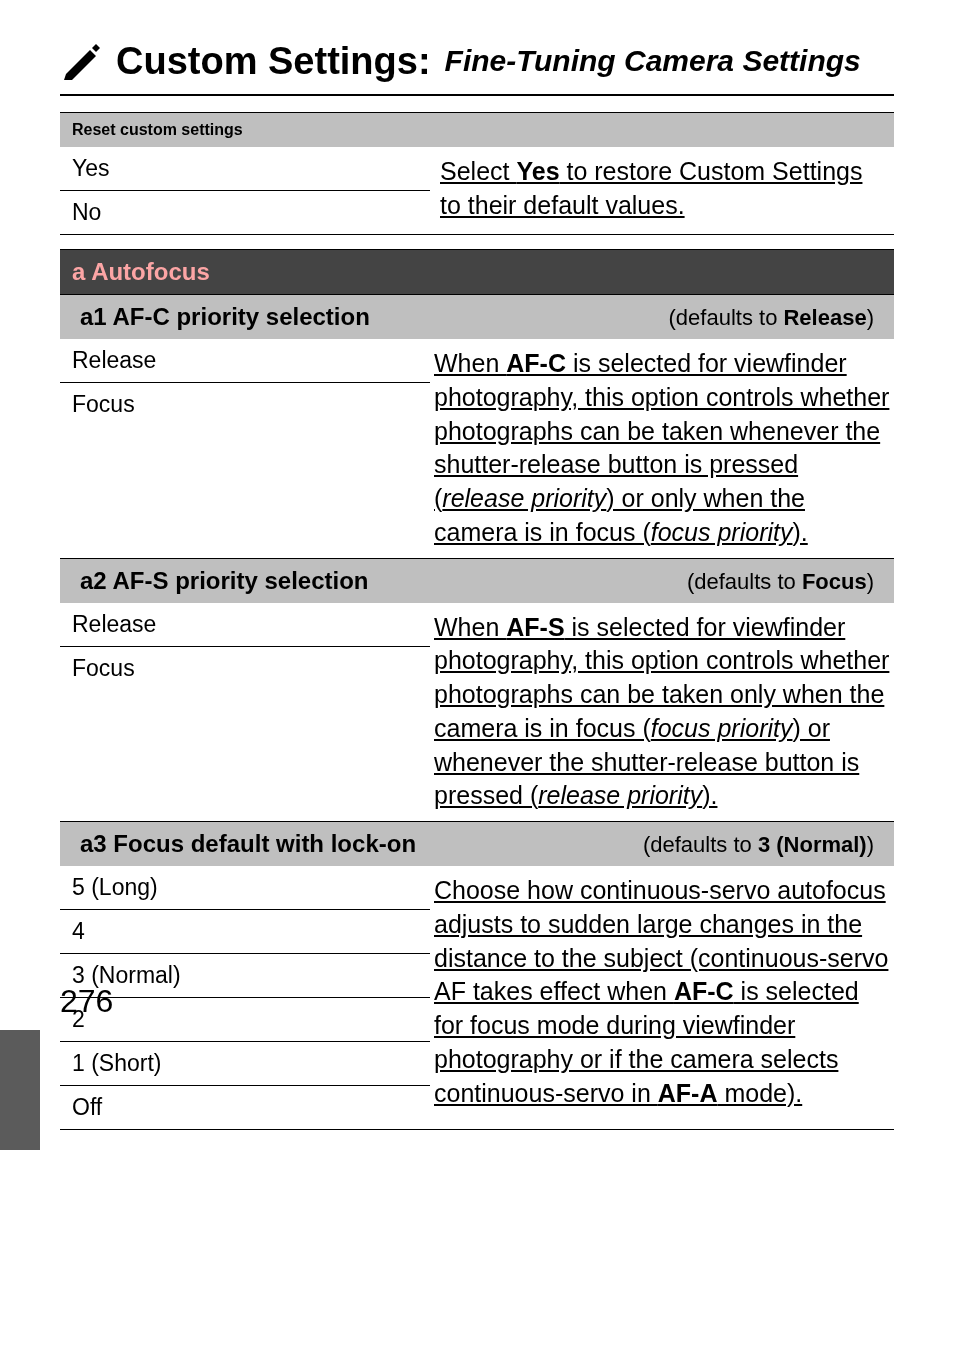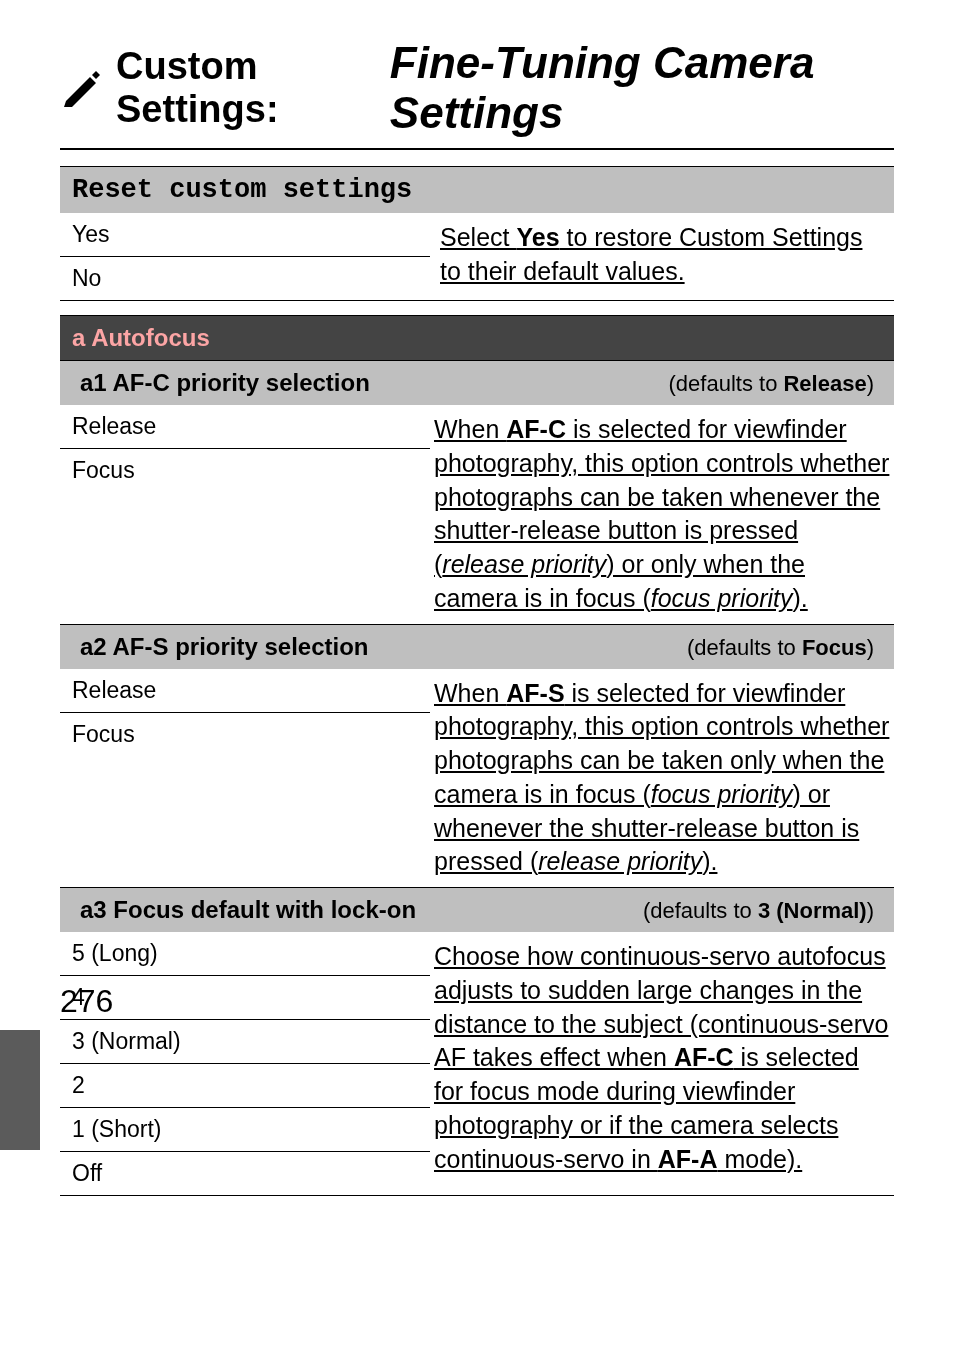--- a/index.html
+++ b/index.html
@@ -2,24 +2,24 @@
 <html><head>
 <meta charset="utf-8">
 <style>
   * { margin: 0; padding: 0; box-sizing: border-box; }
   html, body { width: 954px; height: 1345px; background: #fff; font-family: Arial, Helvetica, sans-serif; color: #000; }
   .page { position: relative; width: 954px; height: 1038px; padding: 38px 60px 40px 60px; }
   .tab { position: absolute; left: 0; top: 1030px; width: 40px; height: 120px; background: #5b5b5b; }
   .title-row { display: flex; align-items: center; gap: 14px; margin-bottom: 10px; }
   .title-row svg { flex: 0 0 auto; }
   .title-bold { font-size: 38px; font-weight: 800; }
-  .title-italic { font-size: 44px; font-style: italic; font-weight: 700; }
+  .title-italic { font-size: 30px; font-style: italic; font-weight: 700; }
   .rule { border-top: 2px solid #000; margin-top: 6px; }
 
-  .heading-grey { background: #bfbfbf; font-weight: 800; font-size: 27px; padding: 8px 12px; border-top: 1px solid #000; font-family: Liberation Mono, monospace; }
+  .heading-grey { background: #bfbfbf; font-weight: 800; font-size: 16px; padding: 8px 12px; border-top: 1px solid #000; }
   .heading-dark { background: #444; color: #fca5a5; font-weight: 800; font-size: 24px; padding: 8px 12px; border-top: 1px solid #000; }
   .sub-grey .right { font-weight: 400; font-size: 22px; }
   .heading-dark .right, .sub-grey .right { float: right; }
   .sub-grey { background: #bfbfbf; font-weight: 800; font-size: 24px; padding: 8px 20px; border-top: 1px solid #000; display: flex; justify-content: space-between; align-items: baseline; }
   .left-item { padding: 8px 12px; font-size: 23px; border-top: 1px solid #000; }
   .left-item.first { border-top: none; }
 
   .twocol { display: flex; }
   .twocol .left-wrap { width: 370px; flex: 0 0 370px; }
   .twocol .right-wrap { flex: 1; padding: 8px 4px 8px 4px; font-size: 25px; line-height: 1.35; text-decoration: underline; }

